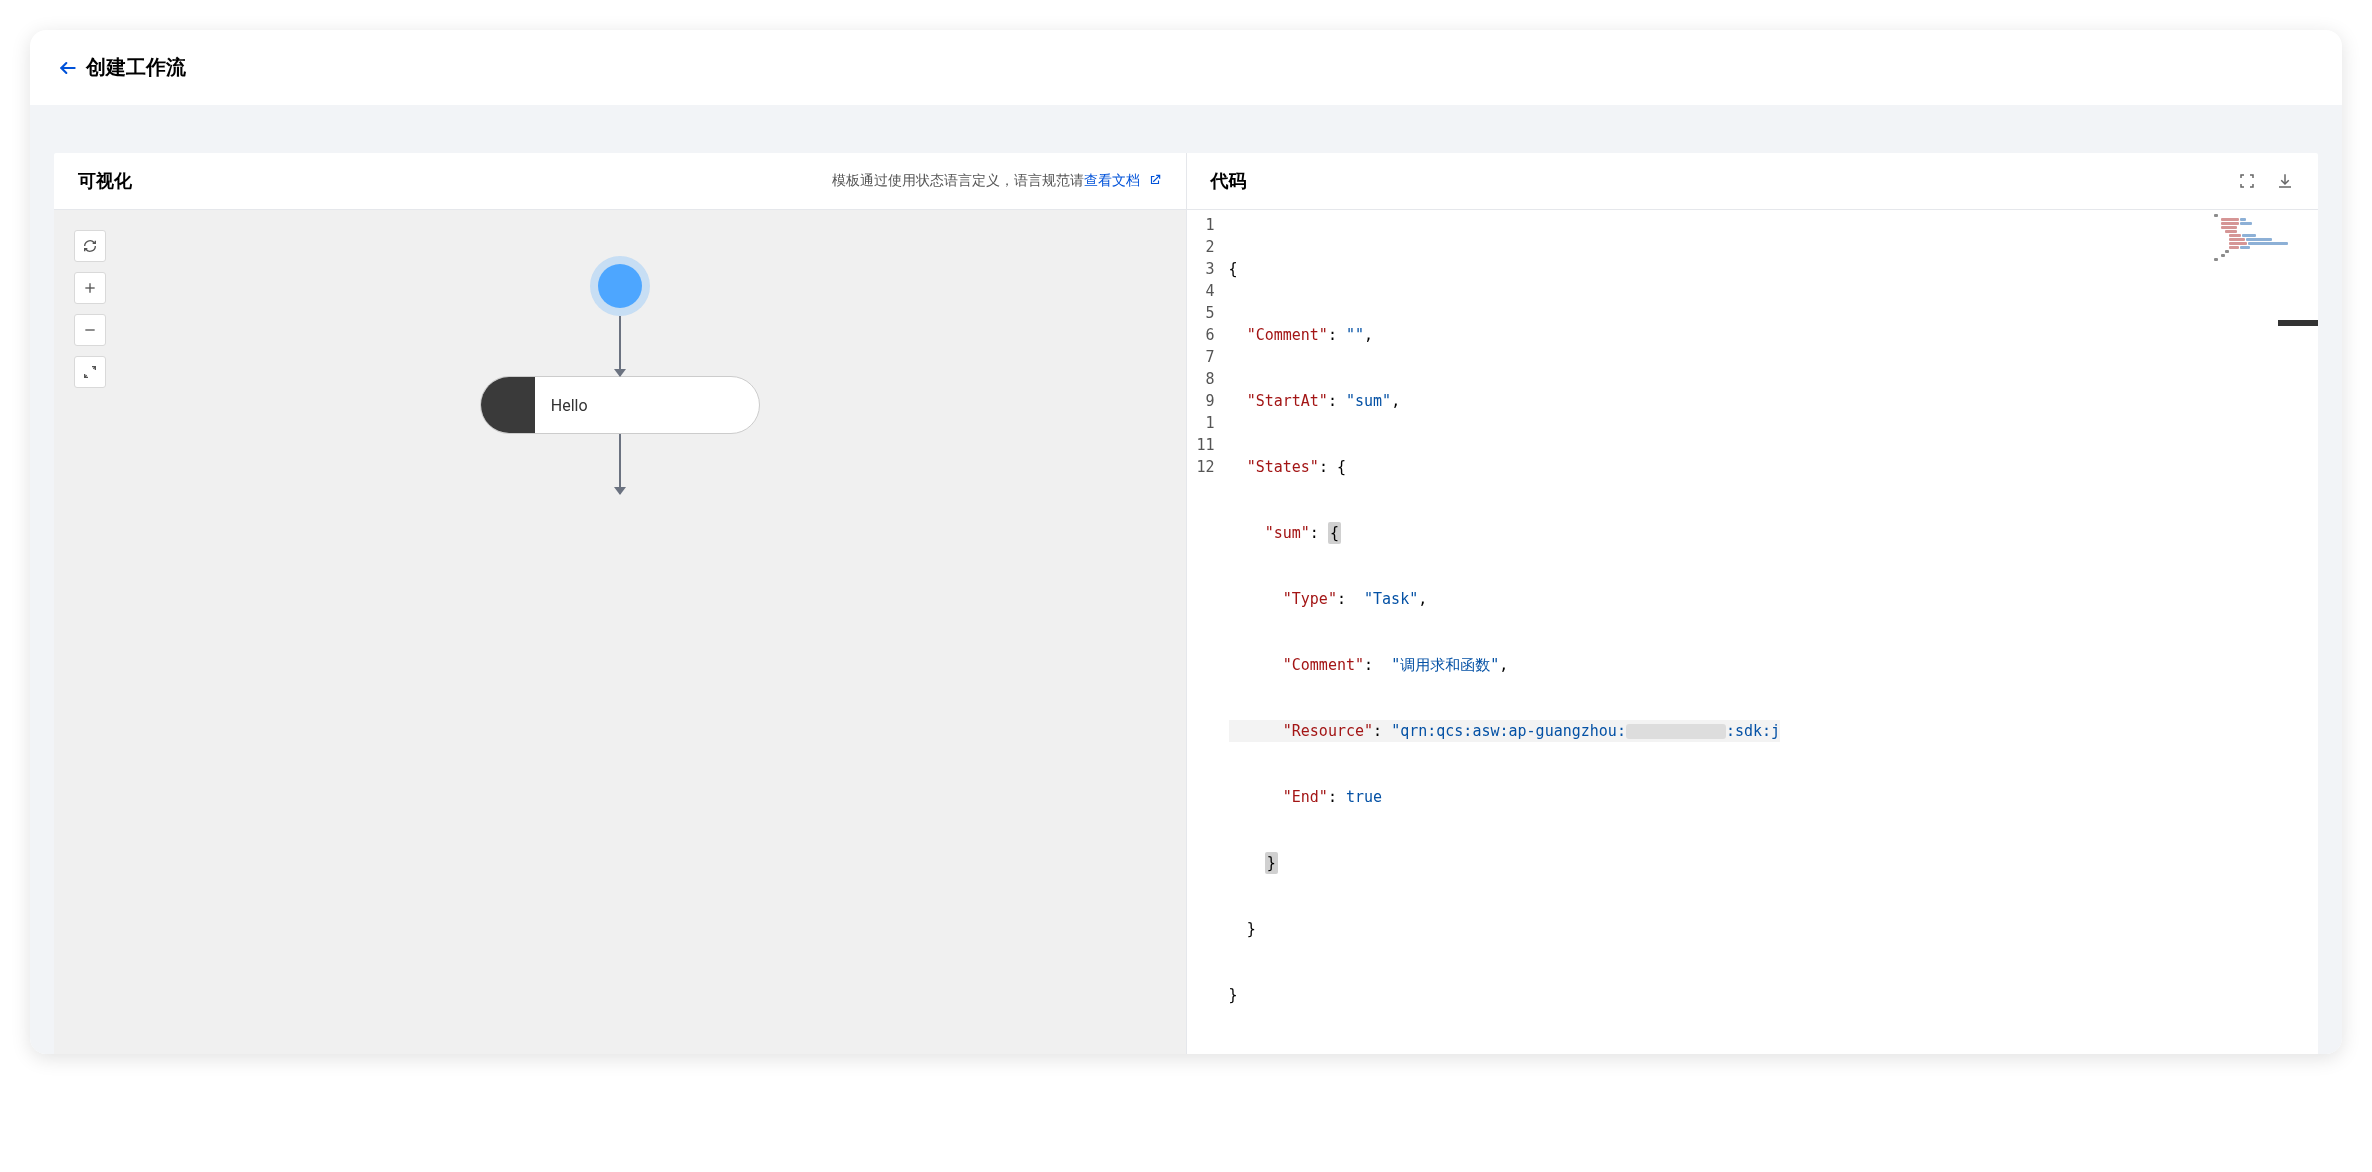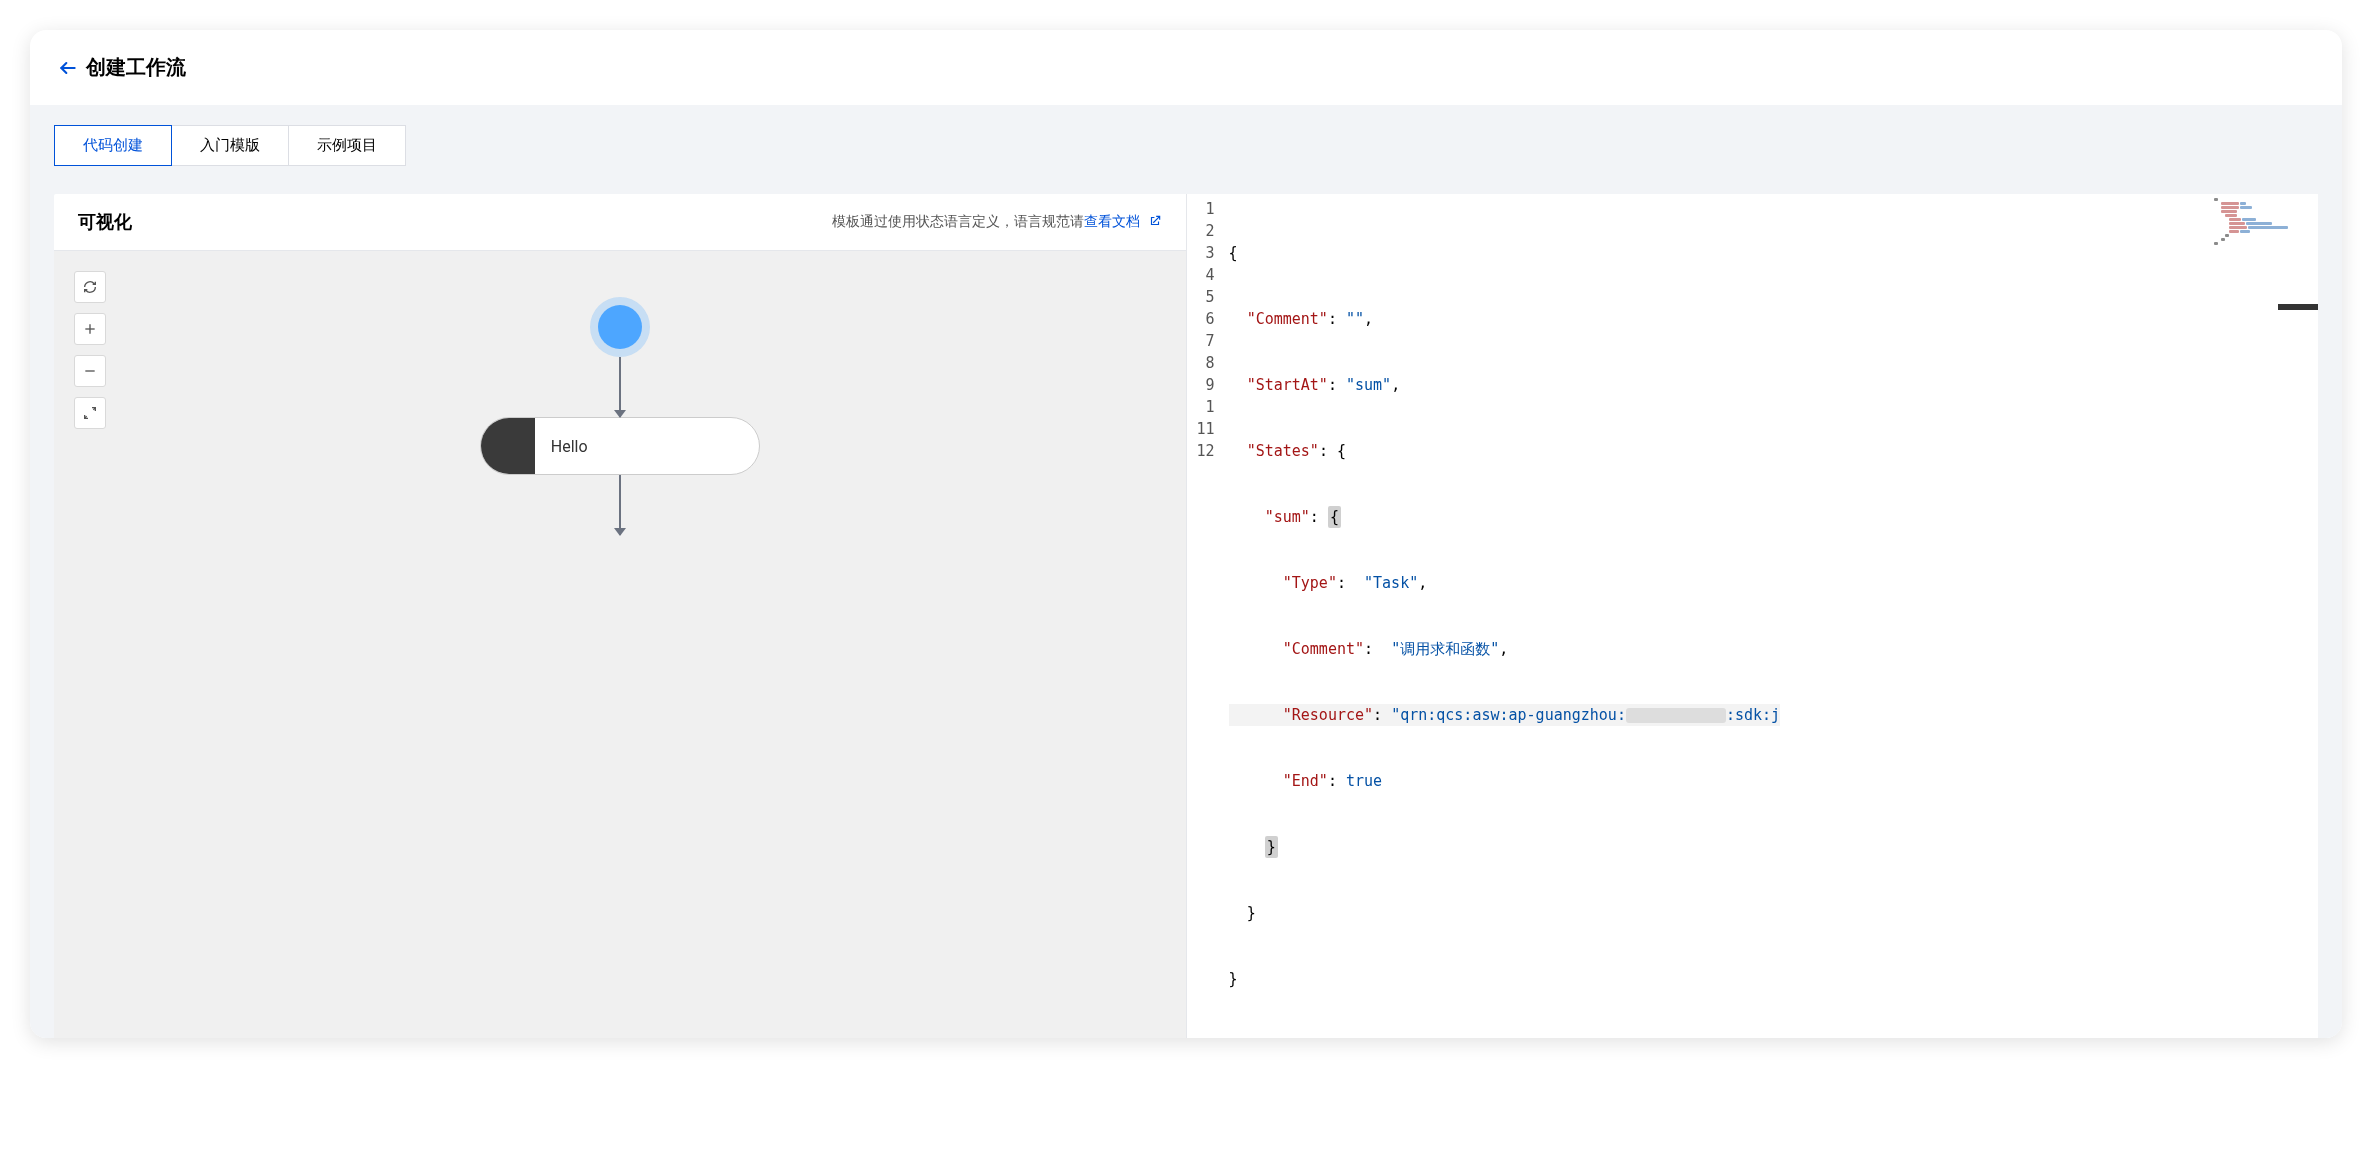--- a/index.html
+++ b/index.html
@@ -267,25 +267,20 @@
       <span class="back-arrow">
         <svg viewBox="0 0 24 24" fill="none" stroke="currentColor" stroke-width="2.5" stroke-linecap="round" stroke-linejoin="round">
             <line x1="20" y1="12" x2="4" y2="12"></line>
             <polyline points="10 18 4 12 10 6"></polyline>
           </svg>
       </span>
       <h1 class="page-title">创建工作流</h1>
     </div>
 
     <div class="grey-body">
-      <div class="tabs">
-        <div class="tab active">代码创建</div>
-        <div class="tab">入门模版</div>
-        <div class="tab">示例项目</div>
-      </div>
 
       <div class="panels">
 
         <div class="panel">
           <div class="panel-header">
             <div class="panel-title">可视化</div>
             <div class="panel-note">
               <span>模板通过使用状态语言定义，语言规范请</span><a>查看文档</a>
               <span class="ext-icon">
                 <svg viewBox="0 0 24 24">
@@ -327,20 +322,40 @@
               <div class="task-node">
                 <div class="cap"></div>
                 <div class="label">Hello</div>
               </div>
               <div class="edge"></div>
             </div>
           </div>
         </div>
 
         <div class="panel">
+          <div class="panel-header">
+            <div class="panel-title">代码</div>
+            <div class="code-actions">
+              <span>
+                <svg viewBox="0 0 24 24" fill="none" stroke="currentColor" stroke-width="2">
+                    <polyline points="4 8 4 4 8 4"></polyline>
+                    <polyline points="16 4 20 4 20 8"></polyline>
+                    <polyline points="20 16 20 20 16 20"></polyline>
+                    <polyline points="8 20 4 20 4 16"></polyline>
+                  </svg>
+              </span>
+              <span>
+                <svg viewBox="0 0 24 24" fill="none" stroke="currentColor" stroke-width="2">
+                    <line x1="12" y1="3" x2="12" y2="15"></line>
+                    <polyline points="7 11 12 16 17 11"></polyline>
+                    <line x1="4" y1="20" x2="20" y2="20"></line>
+                  </svg>
+              </span>
+            </div>
+          </div>
           <div class="code-body">
             <div class="minimap">
               <div class="minimap-line">
                   <span class="mm-seg mm-k" style="width:4px"></span>
                 </div>
               <div class="minimap-line">
                   <span class="mm-seg" style="width:6px"></span>
                   <span class="mm-seg mm-r" style="width:18px"></span>
                   <span class="mm-seg mm-b" style="width:6px"></span>
                 </div>

